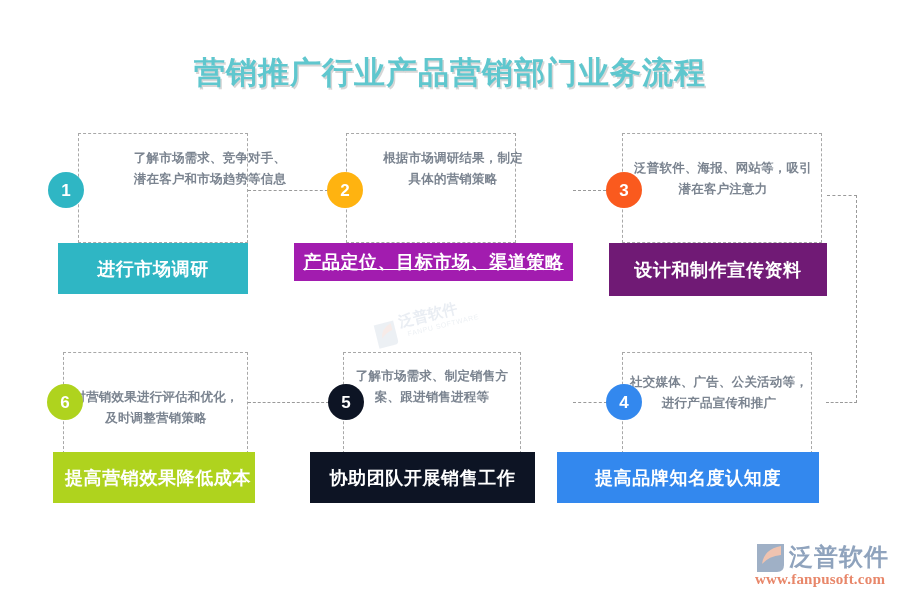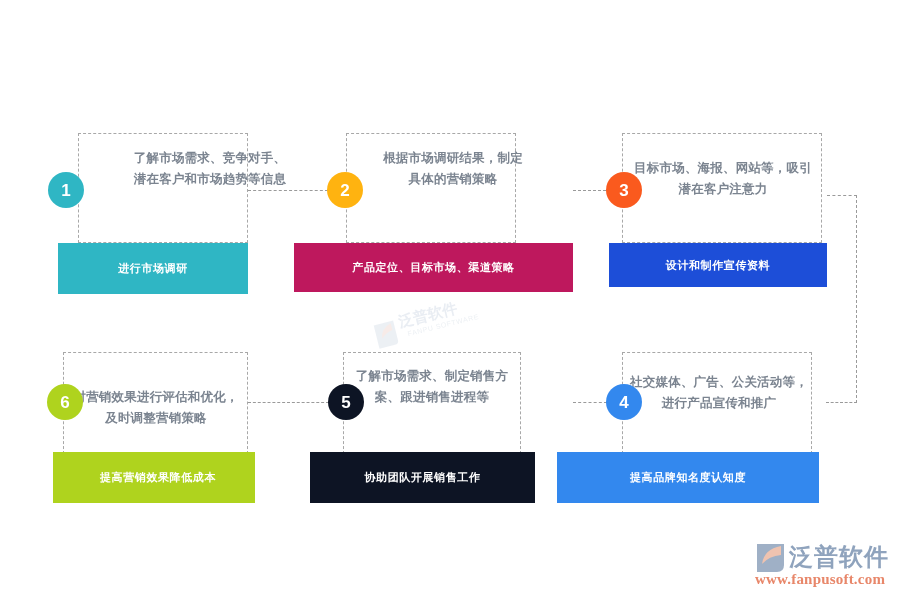--- a/index.html
+++ b/index.html
@@ -120,21 +120,21 @@
     display: flex;
     align-items: center;
     justify-content: center;
     line-height: 1;
     z-index: 5;
   }
   .step-bar {
     position: absolute;
     box-sizing: border-box;
     color: #ffffff;
-    font-size: 11px;
+    font-size: 18px;
     font-weight: bold;
     letter-spacing: 0.6px;
     display: flex;
     align-items: center;
     justify-content: center;
     text-align: center;
     z-index: 3;
   }
 
   
@@ -172,20 +172,21 @@
     letter-spacing: 0.2px;
     white-space: nowrap;
     font-family: "Liberation Serif", "DejaVu Serif", serif;
   }
 </style>
 </head>
 <body>
 
 <div id="canvas">
 
+  <div id="page-title">营销推广行业产品营销部门业务流程</div>
 
   <div class="conn conn-h" style="left:248px; top:190px; width:80px;"></div>
 
   <div class="conn conn-h" style="left:573px; top:190px; width:33px;"></div>
 
   <div class="conn conn-h" style="left:827px; top:195px; width:30px;"></div>
   <div class="conn conn-v" style="left:856px; top:195px; height:208px;"></div>
   <div class="conn conn-h" style="left:826px; top:402px; width:31px;"></div>
 
   <div class="conn conn-h" style="left:573px; top:402px; width:34px;"></div>
@@ -196,28 +197,28 @@
     <div class="step-box" style="left:78px; top:133px; width:170px; height:110px;"></div>
     <div class="step-desc" style="left:84px; top:148px; width:158px;margin-left:47px;">了解市场需求、竞争对手、潜在客户和市场趋势等信息</div>
     <div class="step-badge" style="left:48px; top:172px; background:#2FB6C4;">1</div>
     <div class="step-bar" style="left:58px; top:243px; width:190px; height:51px; background:#2FB6C4;">进行市场调研</div>
   </div>
 
   <div class="step">
     <div class="step-box" style="left:346px; top:133px; width:170px; height:110px;"></div>
     <div class="step-desc" style="left:356px; top:148px; width:150px;margin-left:22px;">根据市场调研结果，制定具体的营销策略</div>
     <div class="step-badge" style="left:327px; top:172px; background:#FFB310;">2</div>
-    <div class="step-bar" style="left:294px; top:243px; width:279px; height:49px; background:#be185d;">产品定位、目标市场、渠道策略</div>
+    <div class="step-bar" style="left:294px; top:243px; width:279px; height:38px; background:#a21caf;text-decoration:underline;">产品定位、目标市场、渠道策略</div>
   </div>
 
   <div class="step">
     <div class="step-box" style="left:622px; top:133px; width:200px; height:110px;"></div>
-    <div class="step-desc" style="left:630px; top:158px; width:186px;">目标市场、海报、网站等，吸引潜在客户注意力</div>
+    <div class="step-desc" style="left:630px; top:158px; width:186px;">泛普软件、海报、网站等，吸引潜在客户注意力</div>
     <div class="step-badge" style="left:606px; top:172px; background:#FA5A1E;">3</div>
-    <div class="step-bar" style="left:609px; top:243px; width:218px; height:44px; background:#1d4ed8;">设计和制作宣传资料</div>
+    <div class="step-bar" style="left:609px; top:243px; width:218px; height:53px; background:#701a75;">设计和制作宣传资料</div>
   </div>
 
   <div class="step">
     <div class="step-box" style="left:63px; top:352px; width:185px; height:102px;"></div>
     <div class="step-desc" style="left:68px; top:372px; width:176px;margin-top:15px;">对营销效果进行评估和优化，及时调整营销策略</div>
     <div class="step-badge" style="left:47px; top:384px; background:#AFD31E;">6</div>
     <div class="step-bar" style="left:53px; top:452px; width:202px; height:51px; background:#AFD31E;padding-left:8px;">提高营销效果降低成本</div>
   </div>
 
   <div class="step">

